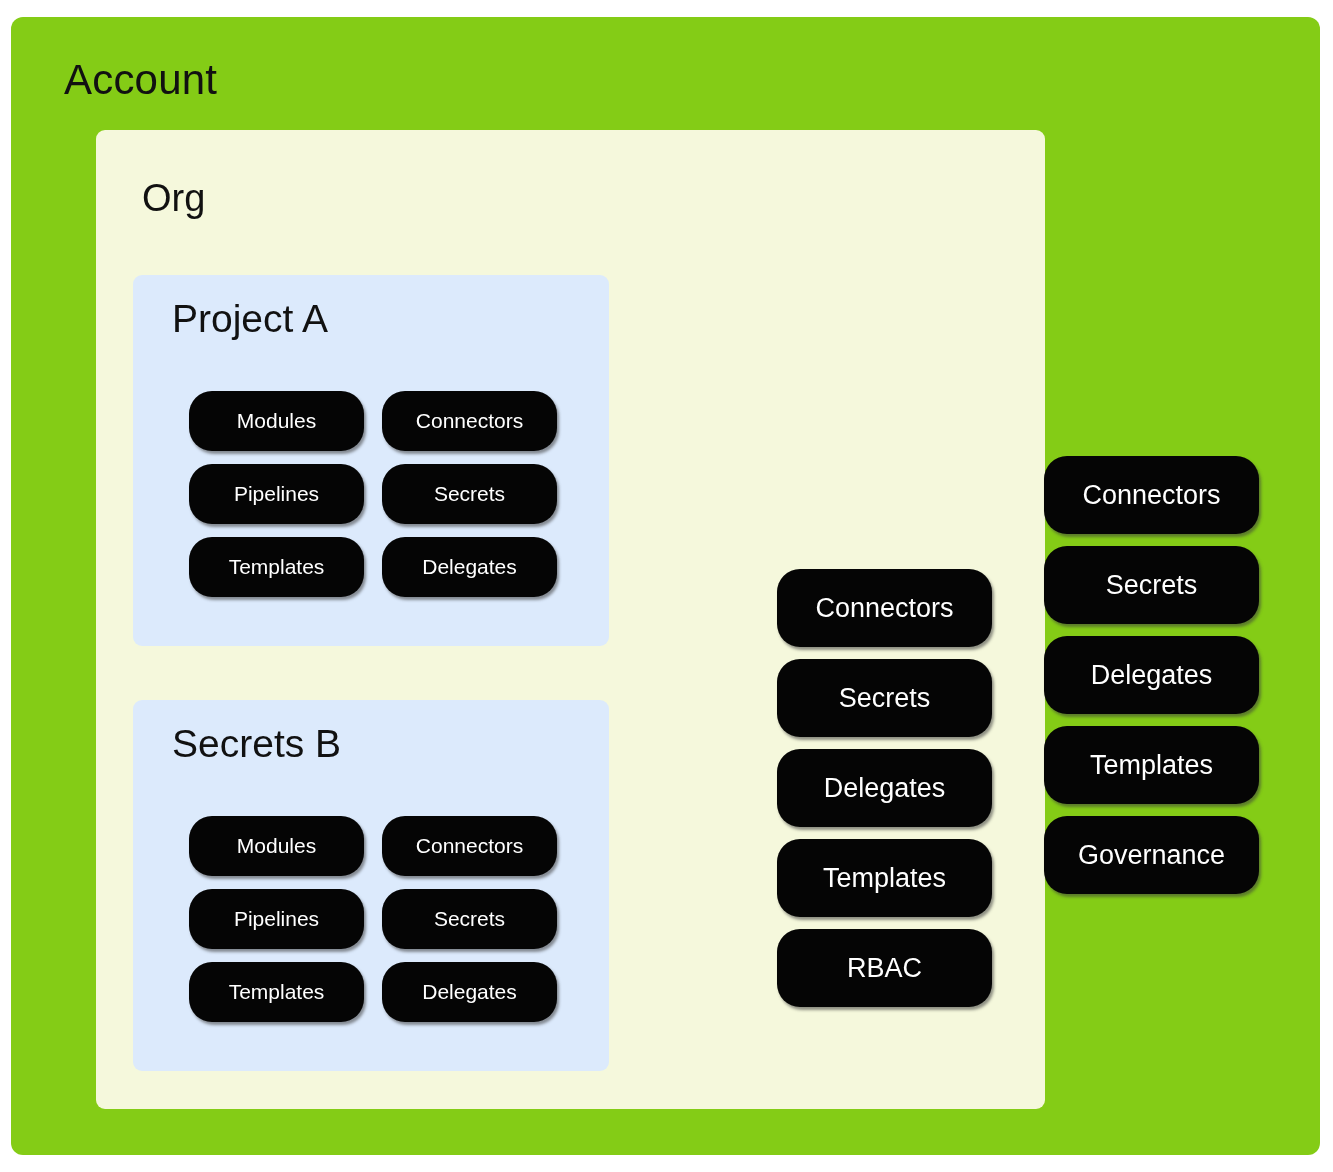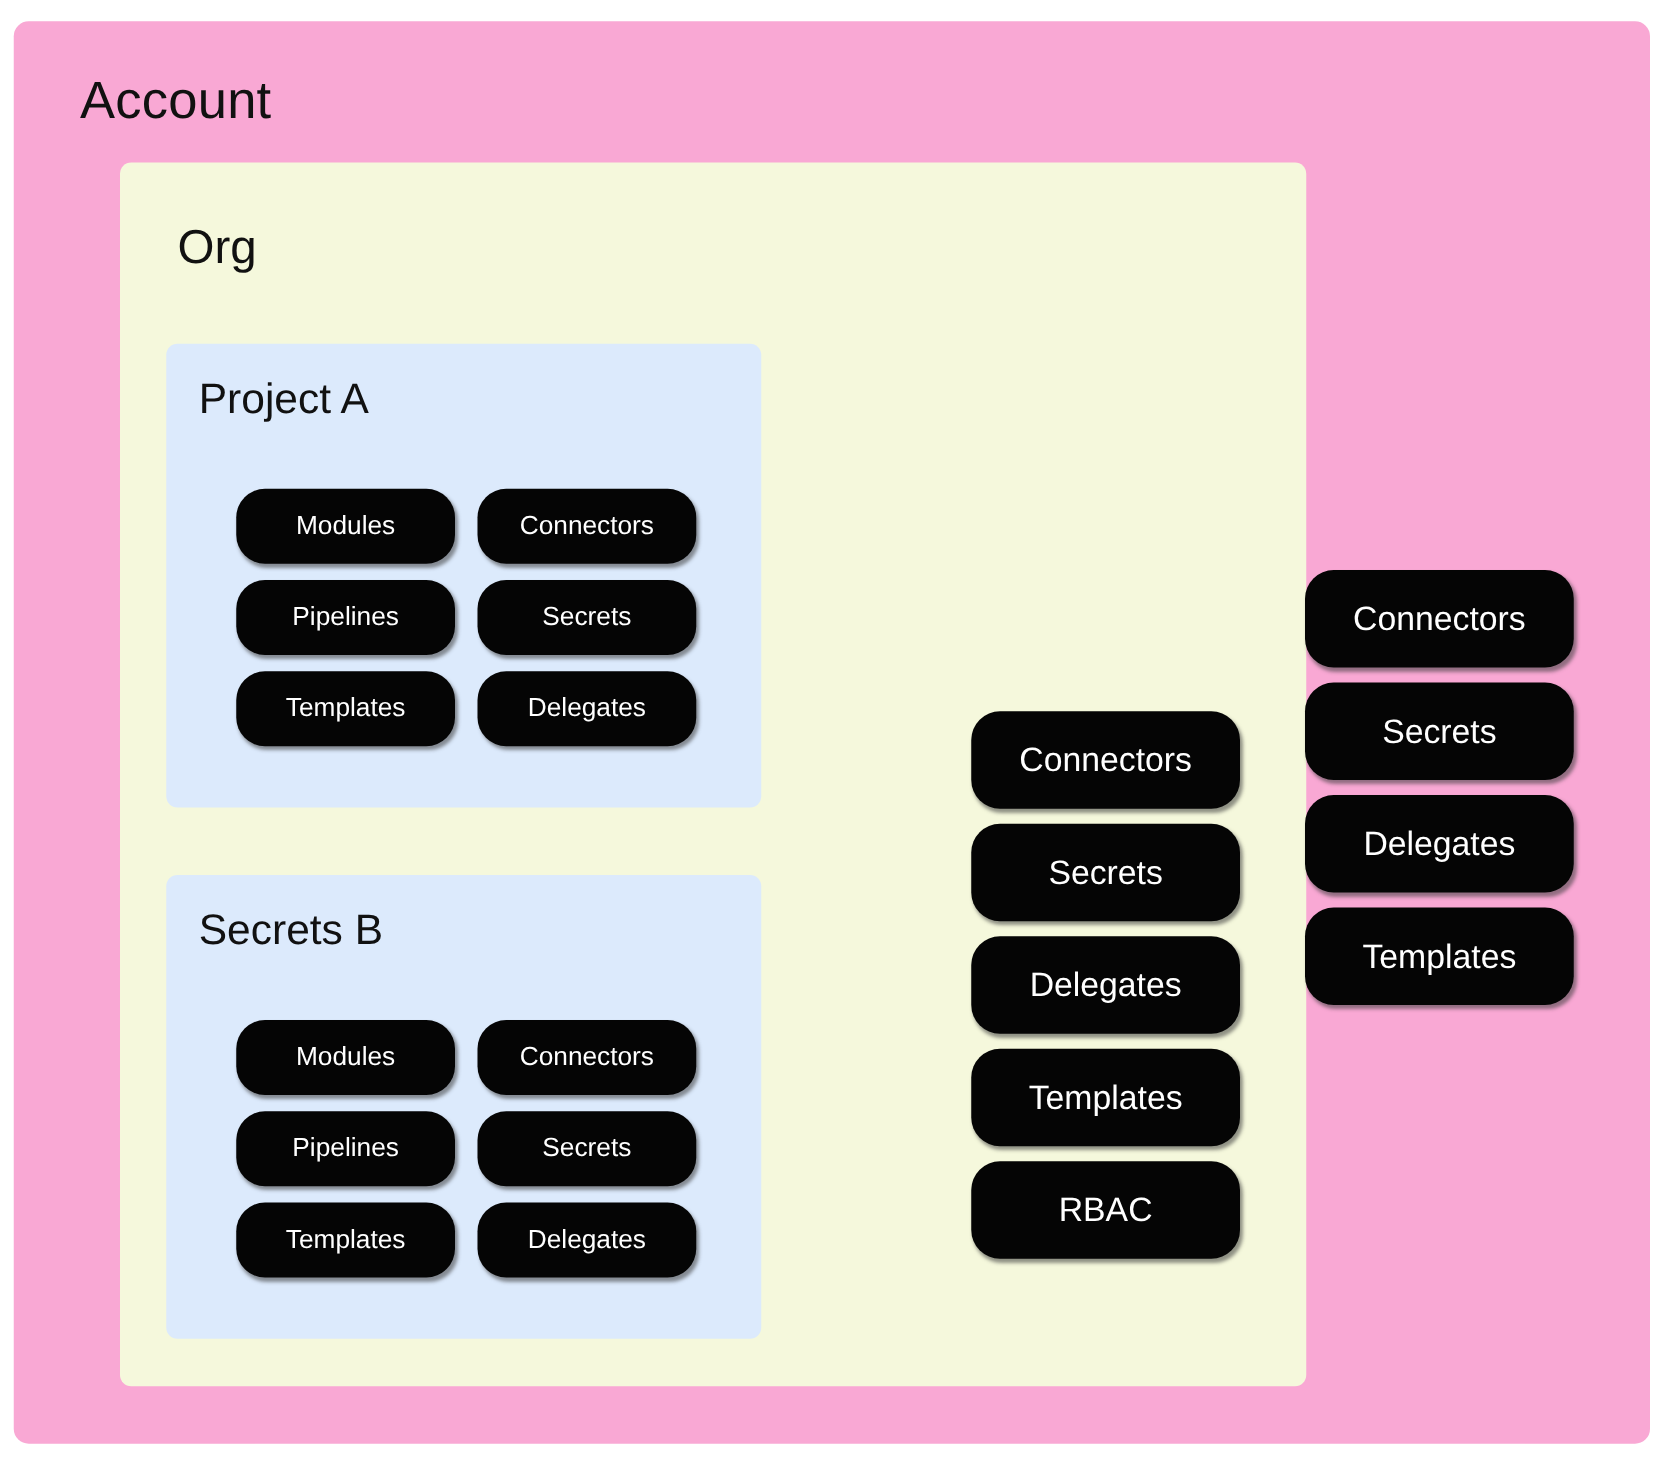--- a/index.html
+++ b/index.html
@@ -15,21 +15,21 @@
     overflow: hidden;
   }
 
   
   #canvas {
     position: absolute;
     left: 11px;
     top: 17px;
     width: 1309px;
     height: 1138px;
-    background: #f9a8d4;
+    background: #84cc16;
     border-radius: 12px;
   }
 
   
   #account-title {
     position: absolute;
     left: 53px;
     top: 38px;
     font-size: 42px;
     line-height: 50px;
@@ -66,23 +66,23 @@
     width: 476px;
     height: 371px;
     background: #dceafc;
     border-radius: 9px;
   }
   #project-box-0 { top: 145px; }
   #project-box-1 { top: 570px; }
 
   .project-title {
     position: absolute;
-    left: 26px;
+    left: 39px;
     top: 23px;
-    font-size: 34px;
+    font-size: 39px;
     line-height: 42px;
     color: #111111;
     white-space: nowrap;
   }
 
   
   .project-grid {
     position: absolute;
     left: 56px;
     top: 116px;
@@ -180,15 +180,16 @@
       <div class="pill pill-scope">RBAC</div>
     </div>
 
   </div>
 
   <div id="account-scope-column">
     <div class="pill pill-scope">Connectors</div>
     <div class="pill pill-scope">Secrets</div>
     <div class="pill pill-scope">Delegates</div>
     <div class="pill pill-scope">Templates</div>
+    <div class="pill pill-scope">Governance</div>
   </div>
 
 </div>
 
 </body></html>

